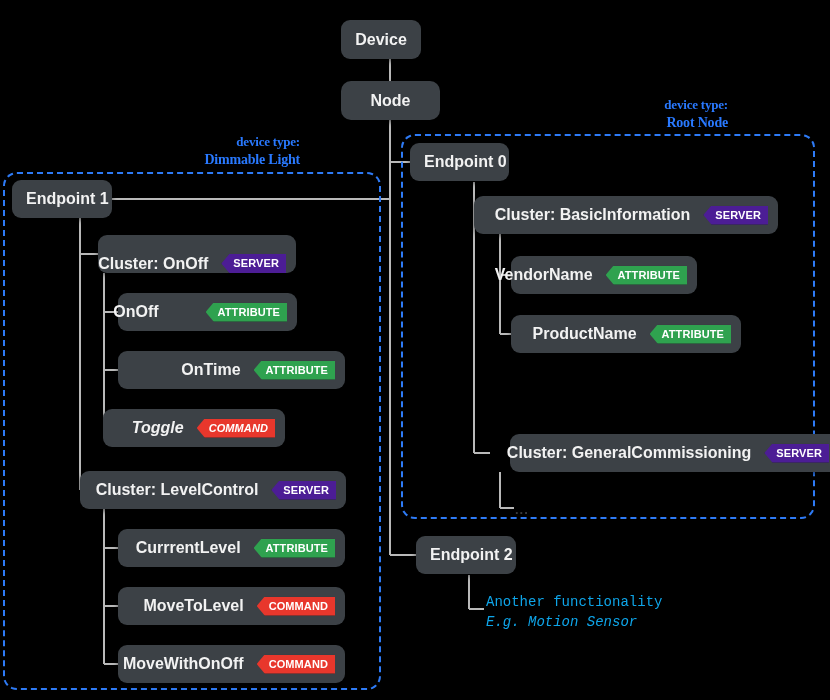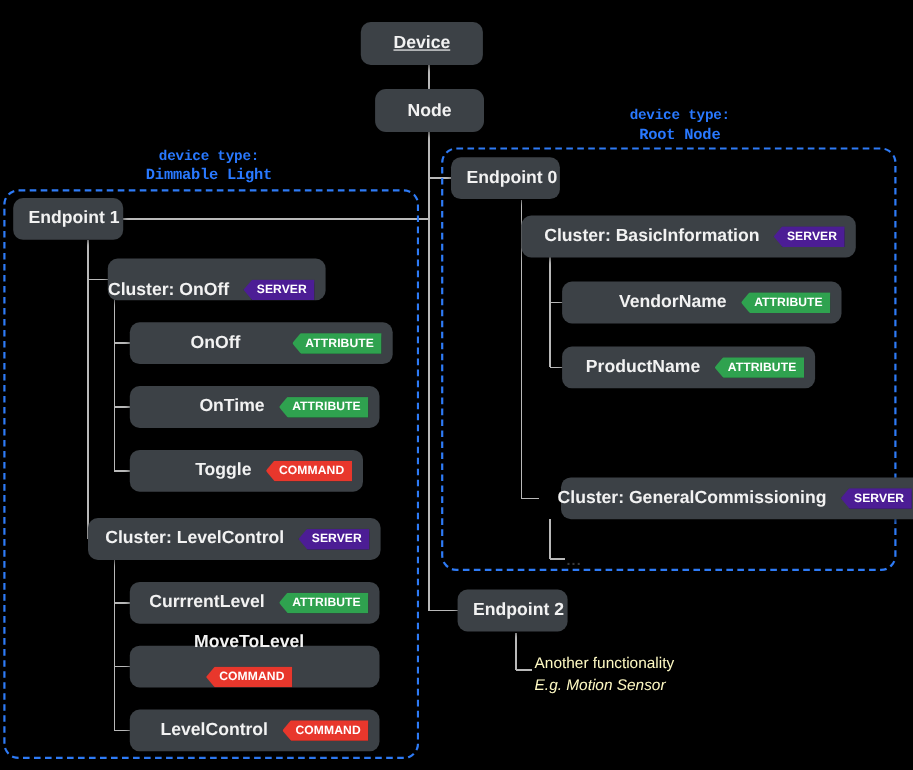--- a/index.html
+++ b/index.html
@@ -27,23 +27,23 @@
   .frame {
     position: absolute;
     border: 2px dashed #2e7bf6;
     border-radius: 14px;
     box-sizing: border-box;
     background: transparent;
   }
   
   .devtype {
     position: absolute;
-    text-align: center;
+    text-align: right;
     color: #2979ff;
-    font-family: Liberation Mono, monospace;
+    font-family: Liberation Serif, serif;
     font-weight: bold;
     line-height: 1.35;
     letter-spacing: -0.2px;
     white-space: nowrap;
   }
   .devtype .dt-line1 { font-size: 13px; display: block; }
   .devtype .dt-line2 { font-size: 14px; display: block; }
 
   
   .node {
@@ -86,22 +86,22 @@
     clip-path: polygon(0% 50%, 8px 0%, 100% 0%, 100% 100%, 8px 100%);
     box-shadow: 1px 2px 3px rgba(0,0,0,0.6);
   }
   .badge.server    { background: #4c1d95; }
   .badge.attribute { background: #2fa24f; }
   .badge.command   { background: #e8372c; }
 
   
   .note {
     position: absolute;
-    color: #fef9c3;
-    font-family: Liberation Sans, sans-serif;
+    color: #0ea5e9;
+    font-family: Liberation Mono, monospace;
     font-size: 14px;
     line-height: 1.45;
     white-space: nowrap;
   }
   .note .note-em { font-style: italic; display: block; }
   .note .note-l1 { display: block; }
 
   .ellipsis {
     position: absolute;
     color: #3a3a3a;
@@ -166,82 +166,82 @@
   <div class="devtype" style="left:80px; top:133px; width:220px;">
     <span class="dt-line1">device type:</span>
     <span class="dt-line2">Dimmable Light</span>
   </div>
 
   <div class="devtype" style="left:508px; top:96px; width:220px;">
     <span class="dt-line1">device type:</span>
     <span class="dt-line2">Root Node</span>
   </div>
 
-  <div class="node center" style="left:328px; top:20px; width:111px; height:39px;text-decoration:underline;">
+  <div class="node center" style="left:341px; top:20px; width:80px; height:39px;">
     <span class="label">Device</span>
   </div>
 
   <div class="node center" style="left:341px; top:81px; width:99px; height:39px;border-radius:10px;">
     <span class="label">Node</span>
   </div>
 
   <div class="node leftal" style="left:12px; top:180px; width:100px; height:38px;">
     <span class="label">Endpoint 1</span>
   </div>
 
   <div class="node row" style="left:98px; top:235px; width:198px; height:38px;align-items:flex-end;">
     <span class="label">Cluster: OnOff</span>
     <span class="badge server">SERVER</span>
   </div>
 
-  <div class="node row" style="left:118px; top:293px; width:239px; height:38px;gap:47px;">
+  <div class="node row" style="left:118px; top:293px; width:179px; height:38px;gap:47px;">
     <span class="label">OnOff</span>
     <span class="badge attribute">ATTRIBUTE</span>
   </div>
 
   <div class="node row" style="left:118px; top:351px; width:227px; height:38px;">
     <span class="label">OnTime</span>
     <span class="badge attribute">ATTRIBUTE</span>
   </div>
 
-  <div class="node row" style="left:118px; top:409px; width:212px; height:38px;">
+  <div class="node row" style="left:103px; top:409px; width:182px; height:38px;font-style:italic;">
     <span class="label">Toggle</span>
     <span class="badge command">COMMAND</span>
   </div>
 
   <div class="node row" style="left:80px; top:471px; width:266px; height:38px;padding-left:17px;">
     <span class="label">Cluster: LevelControl</span>
     <span class="badge server">SERVER</span>
   </div>
 
   <div class="node row" style="left:118px; top:529px; width:227px; height:38px;">
     <span class="label">CurrrentLevel</span>
     <span class="badge attribute">ATTRIBUTE</span>
   </div>
 
-  <div class="node row" style="left:118px; top:587px; width:227px; height:38px;flex-direction:column;">
+  <div class="node row" style="left:118px; top:587px; width:227px; height:38px;">
     <span class="label">MoveToLevel</span>
     <span class="badge command">COMMAND</span>
   </div>
 
   <div class="node row" style="left:118px; top:645px; width:227px; height:38px;">
-    <span class="label">LevelControl</span>
+    <span class="label">MoveWithOnOff</span>
     <span class="badge command">COMMAND</span>
   </div>
 
   <div class="node leftal" style="left:410px; top:143px; width:99px; height:38px;text-align:right;">
     <span class="label">Endpoint 0</span>
   </div>
 
   <div class="node row" style="left:474px; top:196px; width:304px; height:38px;align-items:center;">
     <span class="label">Cluster: BasicInformation</span>
     <span class="badge server">SERVER</span>
   </div>
 
-  <div class="node row" style="left:511px; top:256px; width:254px; height:38px;">
+  <div class="node row" style="left:511px; top:256px; width:186px; height:38px;">
     <span class="label">VendorName</span>
     <span class="badge attribute">ATTRIBUTE</span>
   </div>
 
   <div class="node row" style="left:511px; top:315px; width:230px; height:38px;">
     <span class="label">ProductName</span>
     <span class="badge attribute">ATTRIBUTE</span>
   </div>
 
   <div class="node row" style="left:474px; top:434px; width:329px; height:38px;margin-left:36px;">

